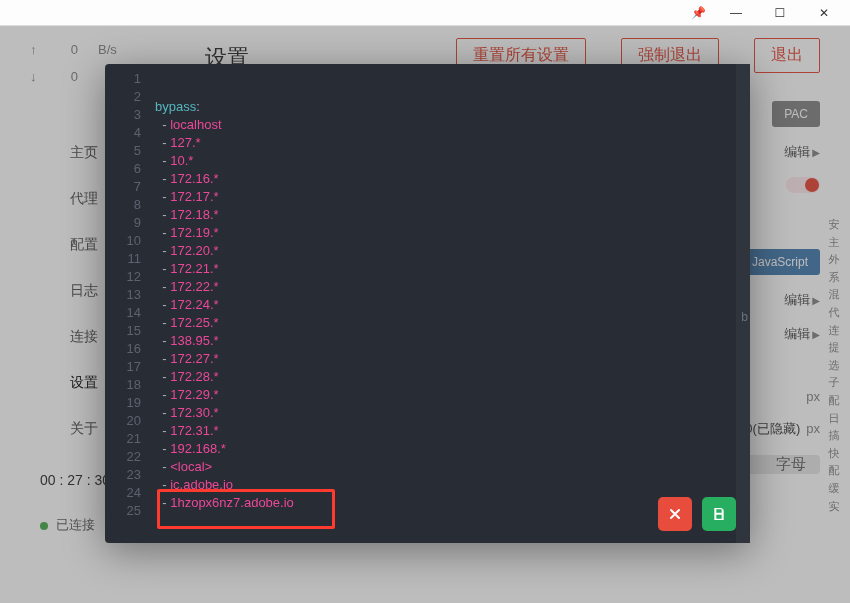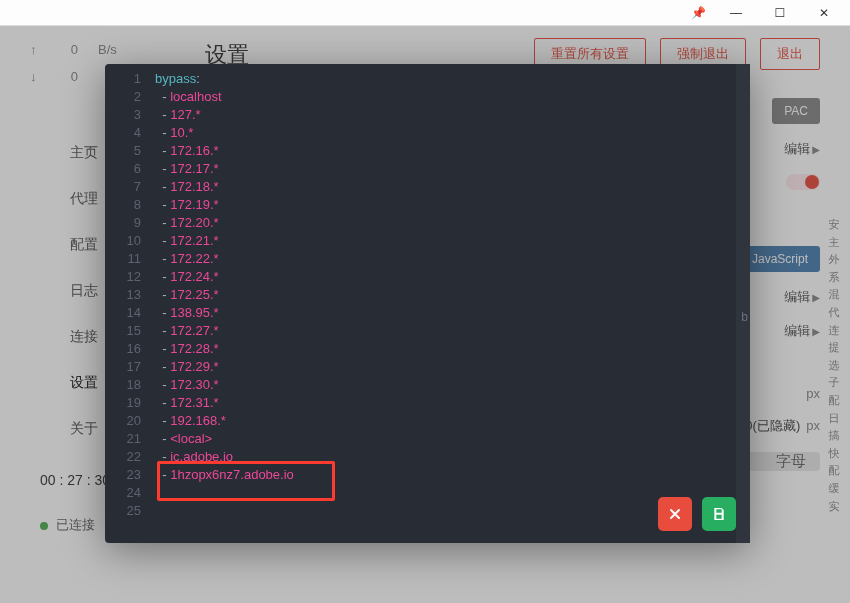--- a/index.html
+++ b/index.html
@@ -22,42 +22,42 @@
   .nav { margin-top: 40px; }
   .nav-item { padding: 14px 0 14px 70px; font-size: 14px; color: #555; }
   .nav-item.sel { color: #111; }
   .status { margin-top: 28px; padding-left: 40px; font-size: 13px; color: #666; }
   .time { padding-left: 40px; font-size: 14px; color: #333; margin-top: 20px; }
   .dot { display:inline-block; width:8px; height:8px; border-radius:50%; background:#4caf50; margin-right:8px; vertical-align:middle; }
 
   .main { flex: 1; padding: 12px 30px; }
   .hdr { display: flex; align-items: flex-end; gap: 14px; margin-bottom: 20px; }
   .hdr h1 { font-size: 22px; font-weight: 400; color: #333; flex: 1; }
-  .hbtn { border: 1px solid #e74c3c; color: #e74c3c; background: #fff; padding: 6px 16px; font-size: 13px; border-radius: 2px; }
+  .hbtn { border: 1px solid #e74c3c; color: #e74c3c; background: #fff; padding: 6px 16px; font-size: 16px; border-radius: 2px; margin-left: 21px; }
 
   .row { display: flex; align-items: center; justify-content: flex-end; gap: 10px; padding: 8px 0; font-size: 13px; color: #444; }
   .chip { background: #888; color: #fff; padding: 6px 12px; border-radius: 3px; font-size: 12px; }
   .chip.blue { background: #4a7fb0; }
   .editl { font-size: 13px; color: #555; }
   .tri { font-size: 10px; color: #888; margin-left: 2px; }
   .toggle { width: 34px; height: 16px; background: #ffebee; border-radius: 10px; position: relative; }
   .toggle::after { content:""; position:absolute; right:1px; top:1px; width:14px; height:14px; background:#e74c3c; border-radius:50%; }
   .unit { color: #888; font-size: 13px; margin-left: 6px; }
   .footer-row { display:flex; align-items:center; gap:10px; margin-top:8px; justify-content:flex-end; }
   .seg { display:flex; background:#e8e8e8; border-radius:4px; overflow:hidden; }
   .seg span { padding:0 14px; font-size:15px; color:#666; }
   .seg span.on { background:#4a7fb0; color:#fff; }
   .sidetext { position:absolute; right:8px; top:190px; width:16px; font-size:11px; color:#888; line-height:1.6; text-align:center; }
 
   
   .modal { position:absolute; left:105px; top:64px; width:645px; height:479px; background:#282c34; border-radius:4px; z-index:10; box-shadow:0 8px 40px rgba(0,0,0,0.4); display:flex; flex-direction:column; }
   .editor { flex:1; display:flex; font-family:"Consolas","Menlo",monospace; font-size:13px; line-height:18px; overflow:hidden; position:relative; padding-top:6px; }
   .gutter { width:50px; text-align:right; color:#5c6370; padding-right:14px; user-select:none; }
   .gutter div { height:18px; }
-  .code { flex:1; color:#abb2bf; position:relative; }
+  .code { flex:1; color:#abb2bf; position:relative;margin-top:28px; }
   .code .line { height:18px; white-space:pre; }
   .k { color:#56b6c2; } 
   .p { color:#abb2bf; } 
   .v { color:#ec4899; } 
   .hl-box { position:absolute; border:3px solid #ff3b30; pointer-events:none; left:2px; top:391px; width:178px; height:40px; border-radius:2px; }
   .scrollbar { position:absolute; right:0; top:0; width:10px; height:100%; }
   .thumb { position:absolute; right:1px; top:6px; width:7px; height:300px; border-radius:4px; }
   .scroll-ind { position:absolute; right:2px; top:244px; color:#6b717d; font-size:12px; }
   .modal-actions { position:absolute; right:14px; bottom:12px; display:flex; gap:10px; }
   .mab { width:34px; height:34px; border-radius:5px; display:flex; align-items:center; justify-content:center; }

